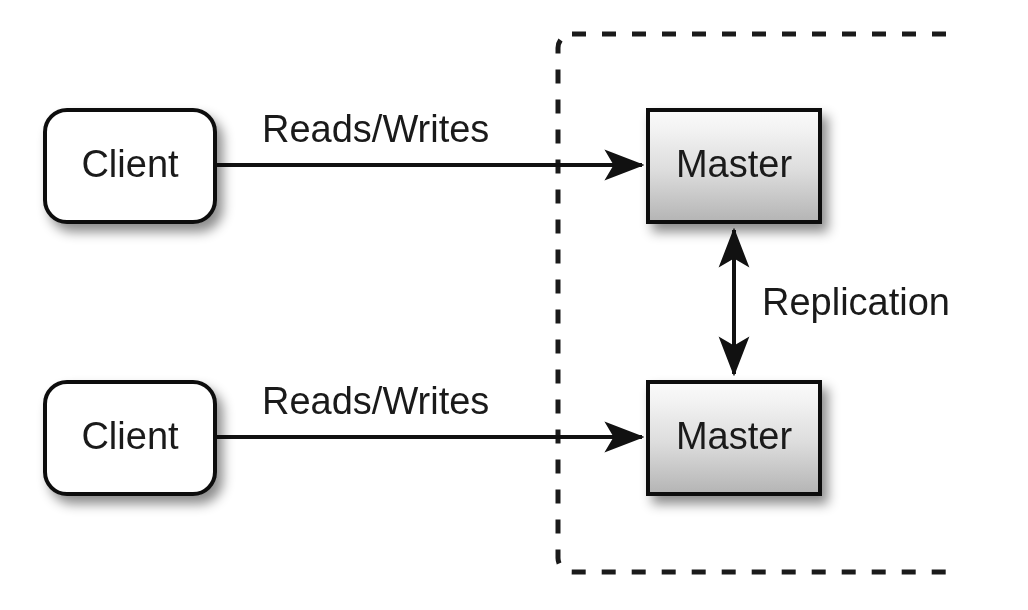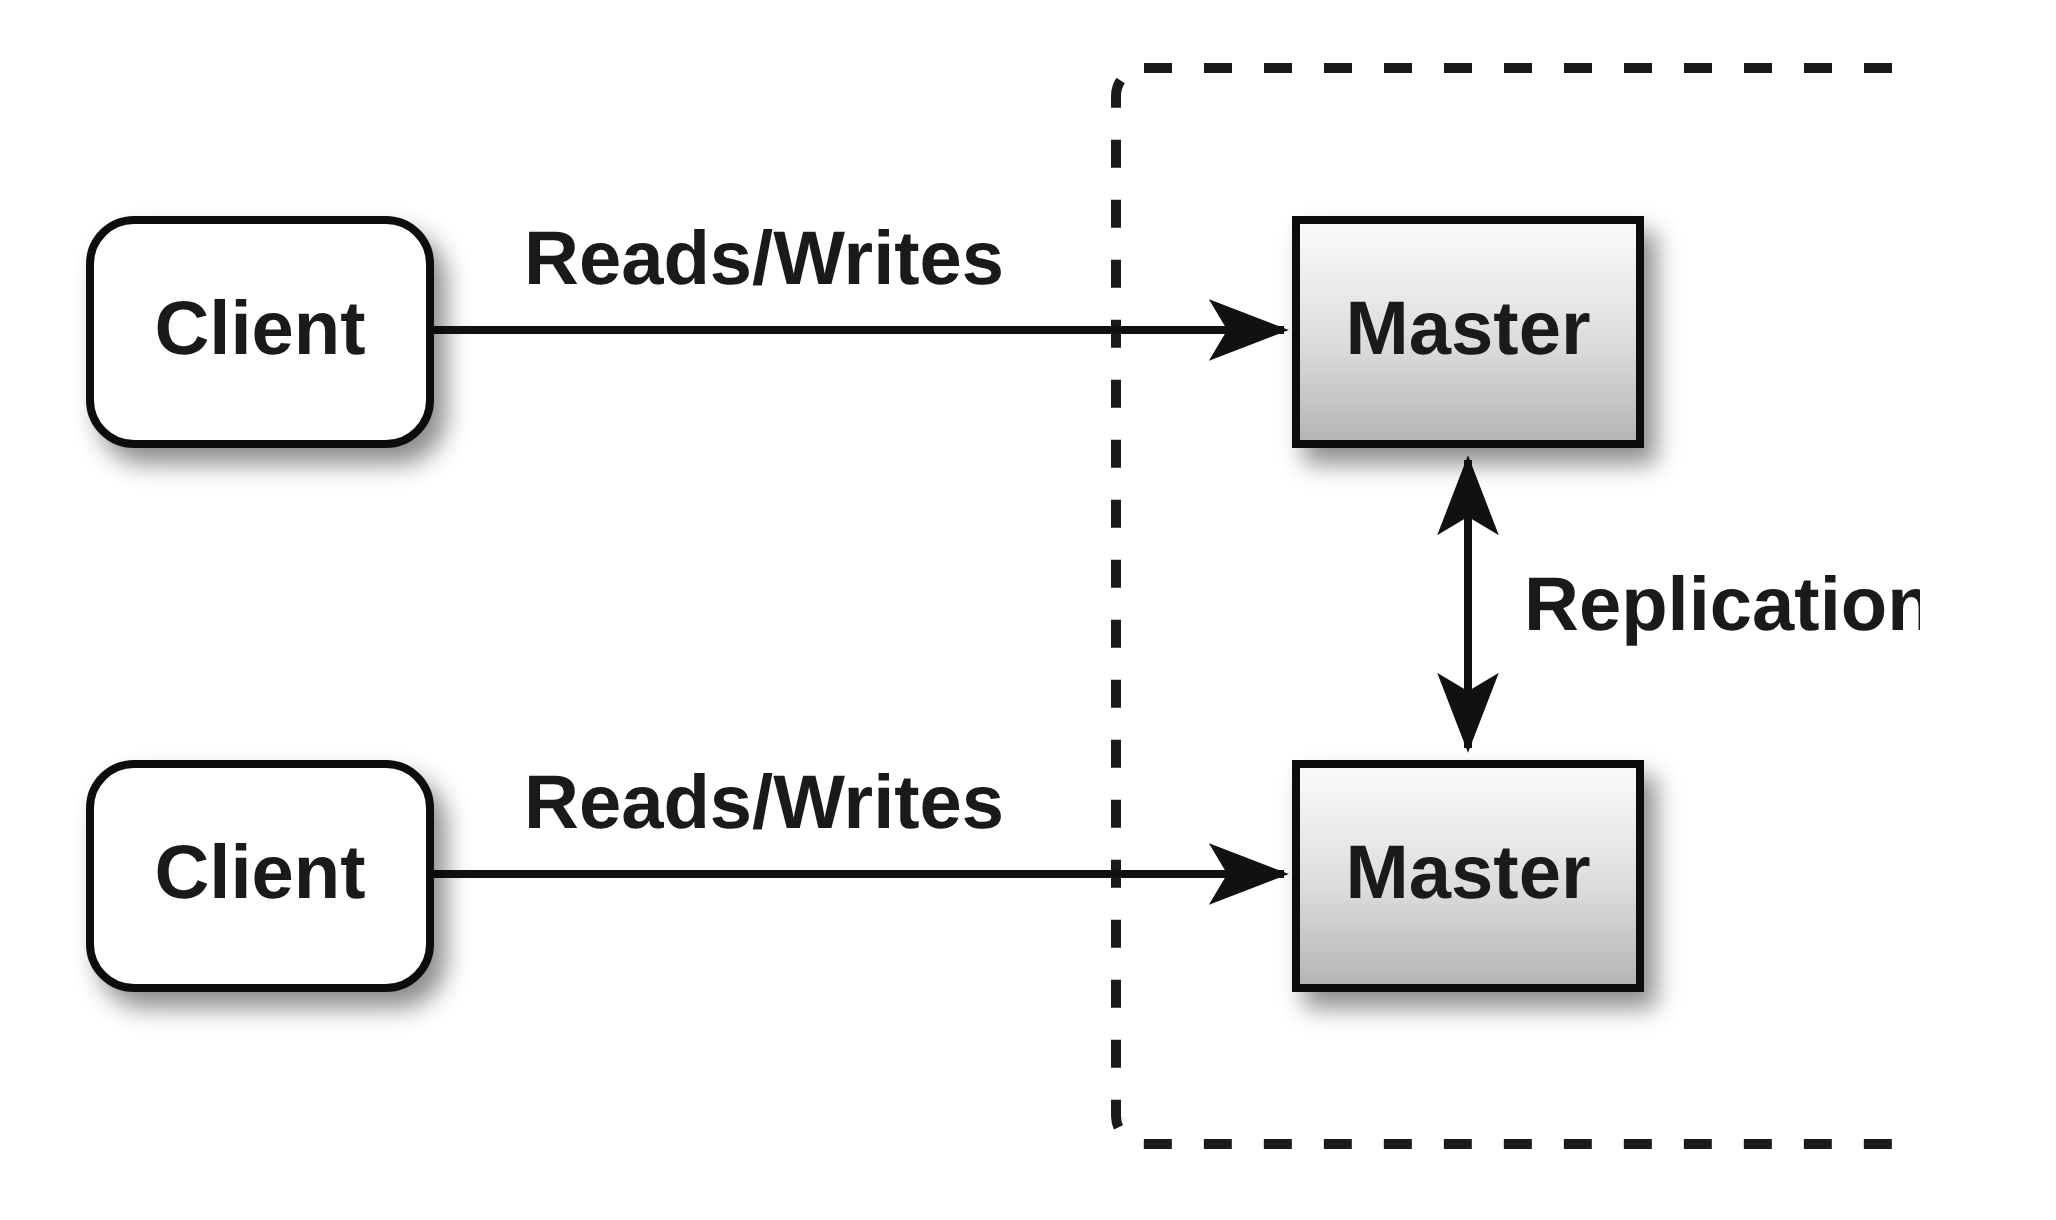--- a/index.html
+++ b/index.html
@@ -10,21 +10,20 @@
   }
   body {
     font-family: "Liberation Sans", "DejaVu Sans", sans-serif;
   }
   #canvas {
     position: relative;
     width: 960px;
     height: 610px;
     background: #ffffff;
     overflow: hidden;
-    font-weight: bold;
   }
   #diagram-svg {
     position: absolute;
     left: 0;
     top: 0;
     width: 1028px;
     height: 610px;
   }
   .node-label {
     font-family: "Liberation Sans", "DejaVu Sans", sans-serif;

